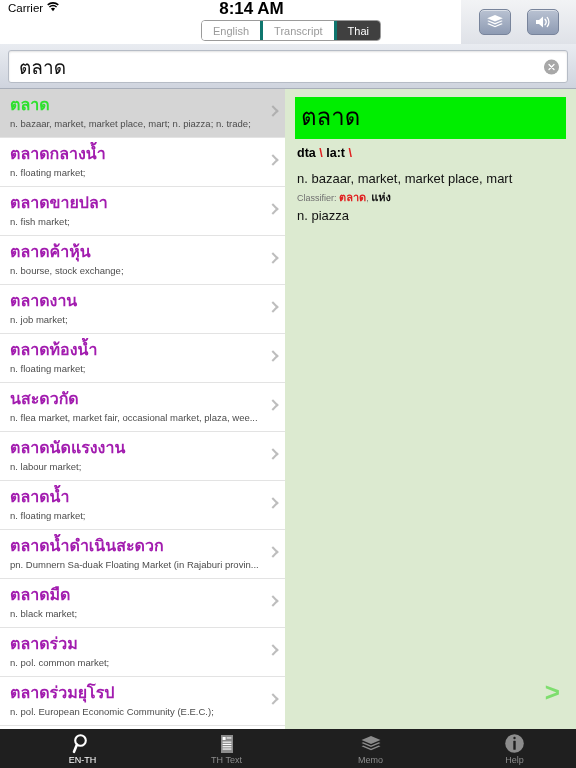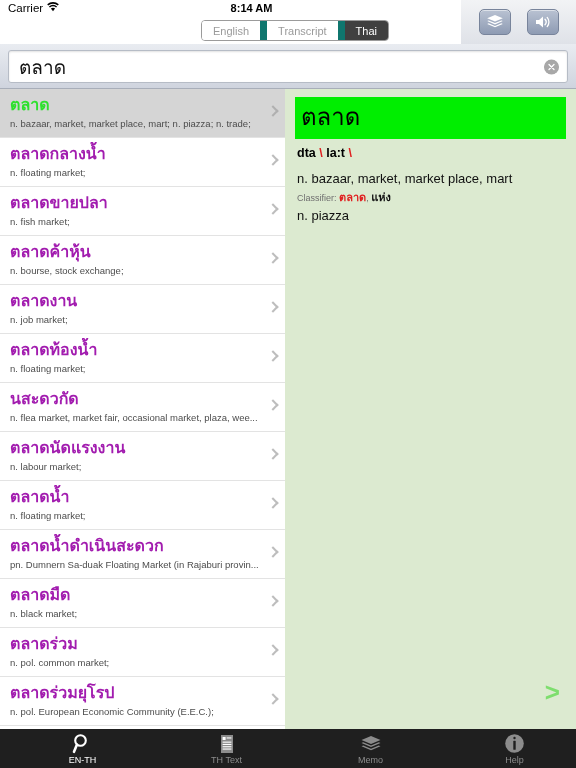--- a/index.html
+++ b/index.html
@@ -12,40 +12,40 @@
 
   
   .statusbar{
     position:absolute; top:0; left:0; width:576px; height:17px;
     background:#ffffff; color:#000;
     font-size:11.5px; line-height:17px;
   }
   .sb-left{ position:absolute; left:8px; top:0; display:flex; align-items:center; gap:4px; }
   .sb-carrier{ font-size:11.5px; }
   .sb-wifi{ display:inline-block; }
-  .sb-center{ position:absolute; left:0; width:503px; text-align:center; font-weight:bold; font-size:11px; }
+  .sb-center{ position:absolute; left:0; width:503px; text-align:center; font-weight:bold; font-size:17px; }
   .sb-right{ position:absolute; right:6px; top:0; display:flex; align-items:center; gap:3px; }
   .sb-batt-pct{ font-size:11.5px; }
   .sb-batt{ width:22px; height:10px; border:1px solid #000; border-radius:2px; position:relative; }
   .sb-batt::after{ content:""; position:absolute; right:-3px; top:3px; width:2px; height:4px; background:#000; }
   .sb-batt i{ display:block; height:100%; background:#000; border-radius:1px; }
 
   
   .navbar{
     position:absolute; top:17px; left:0; width:576px; height:27px;
     background:#ffffff;
   }
   .seg{
     position:absolute; left:201px; top:3px;
     display:flex; border:1px solid #9b9b9b; border-radius:4px; overflow:hidden;
     height:21px; background:#fff;
   }
   .seg-item{
     font-size:11px; color:#9a9a9a; padding:0 11px; line-height:21px;
-    background:#fff; border-right:7px solid #0f766e;
+    background:#fff; border-right:3px solid #0f766e;
   }
   .seg-item:last-child{ border-right:none; }
   .seg-item.active{ background:#404040; color:#fff; }
 
   .topright{
     position:absolute; right:0; top:0; width:115px; height:44px;
     background:linear-gradient(#f2f3f5,#dfe2e8);
     display:flex; align-items:center; justify-content:center; gap:16px;
   }
   .tbtn{

